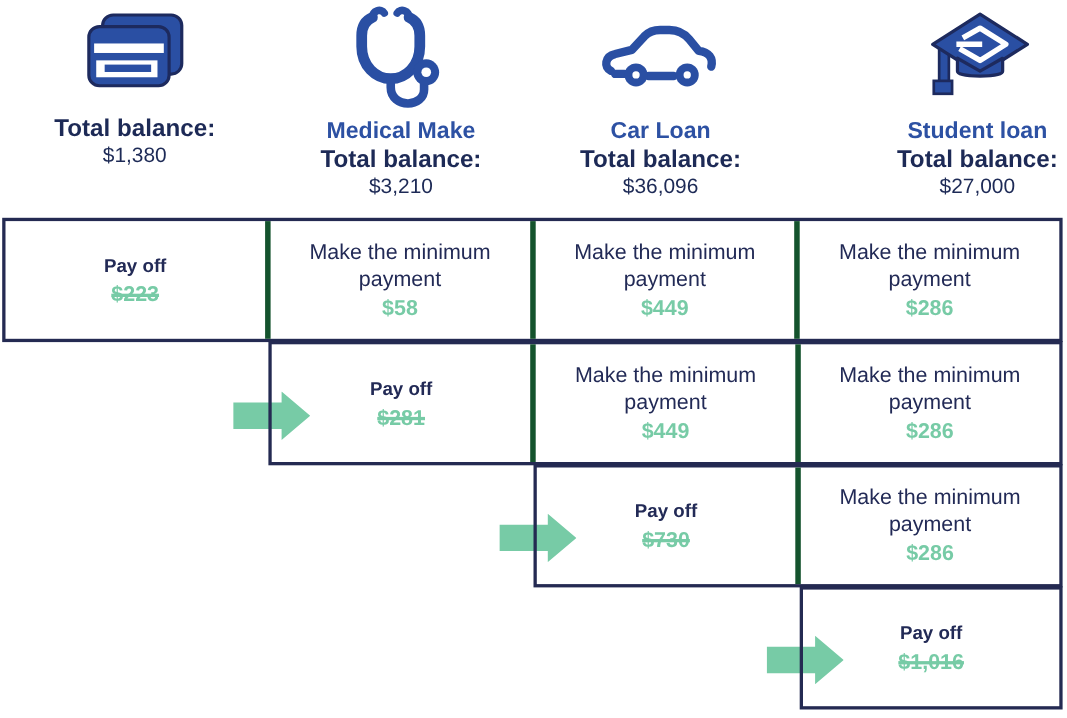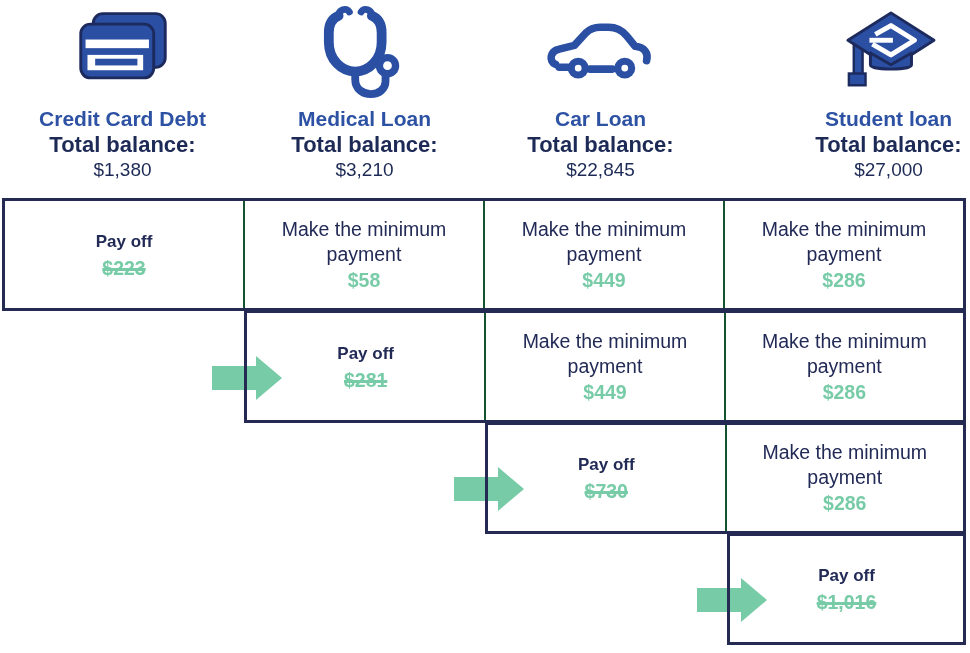--- a/index.html
+++ b/index.html
@@ -41,21 +41,21 @@
     z-index:2;
   }
   .r1{left:2px;  top:198px;width:964px;height:113px;}
   .r2{left:244px;top:310px;width:722px;height:113px;}
   .r3{left:485px;top:422px;width:481px;height:112px;}
   .r4{left:727px;top:533px;width:239px;height:112px;}
   .cell{
     flex:1;display:flex;flex-direction:column;align-items:center;justify-content:center;
     padding:2px 10px;box-sizing:border-box;
   }
-  .cell + .cell{border-left:2px solid #14532d;}
+  .cell + .cell{border-left:5px solid #14532d;}
   .min-label{
     font-size:19.5px;color:#222A56;line-height:25px;text-align:center;max-width:210px;
   }
   .payoff-label{
     font-size:17px;font-weight:700;color:#222A56;line-height:26px;text-align:center;
   }
   .amount{
     font-size:19.5px;font-weight:700;color:#77CBA6;line-height:26px;text-align:center;
   }
   .amount.struck{
@@ -78,56 +78,55 @@
   <div class="col-header c1">
     <div class="icon-box">
       <svg width="96" height="92" viewBox="0 0 100 92">
         <rect x="19" y="6" width="75" height="56" rx="10" fill="#2A4FA3" stroke="#1D2A5E" stroke-width="3"></rect>
         <rect x="6" y="17" width="76" height="56" rx="10" fill="#2A4FA3" stroke="#1D2A5E" stroke-width="3"></rect>
         <rect x="11" y="33" width="66" height="9" fill="#ffffff"></rect>
         <rect x="13" y="49" width="58" height="16" fill="#ffffff"></rect>
         <rect x="21" y="53" width="44" height="7" fill="#2A4FA3"></rect>
       </svg>
     </div>
-    <div class="col-title">Credit Card Debt</div>
     <div class="balance-label">Total balance:</div>
     <div class="balance-value">$1,380</div>
   </div>
 
   <div class="col-header c2">
     <div class="icon-box">
       <svg width="88" height="100" viewBox="0 0 90 100">
         <path d="M18 13 c-7 3 -10 9 -10 17 v10 c0 18 13 30 27 30 s27 -12 27 -30 v-10 c0 -8 -3 -14 -10 -17" fill="none" stroke="#2A4FA3" stroke-width="10" stroke-linecap="round"></path>
         <path d="M18 13 c0 -6 8 -9 11 -4" fill="none" stroke="#2A4FA3" stroke-width="7" stroke-linecap="round"></path>
         <path d="M52 13 c0 -6 -8 -9 -11 -4" fill="none" stroke="#2A4FA3" stroke-width="7" stroke-linecap="round"></path>
         <path d="M35 70 v8 c0 10 8 15 16 15 s15 -5 15 -13 v-8" fill="none" stroke="#2A4FA3" stroke-width="8" stroke-linecap="round"></path>
         <circle cx="68" cy="64" r="12" fill="#2A4FA3"></circle>
         <circle cx="68" cy="64" r="4.5" fill="#ffffff"></circle>
       </svg>
     </div>
-    <div class="col-title">Medical Loan</div>
+    <div class="col-title">Medical Make</div>
     <div class="balance-label">Total balance:</div>
     <div class="balance-value">$3,210</div>
   </div>
 
   <div class="col-header c3">
     <div class="icon-box">
       <svg width="114" height="68" viewBox="0 0 120 70">
         <path d="M12 48 c-7 -3 -6 -14 4 -16 l16 -4 12 -13 c4 -4 9 -6 15 -6 h9 c8 0 14 3 19 9 l9 11 c10 1 14 7 12 15" fill="none" stroke="#2A4FA3" stroke-width="8" stroke-linecap="round" stroke-linejoin="round"></path>
         <path d="M16 51 h9" fill="none" stroke="#2A4FA3" stroke-width="8" stroke-linecap="round"></path>
         <path d="M48 53 h24" fill="none" stroke="#2A4FA3" stroke-width="8" stroke-linecap="round"></path>
         <circle cx="36" cy="52" r="11" fill="#2A4FA3"></circle>
         <circle cx="36" cy="52" r="3.5" fill="#ffffff"></circle>
         <circle cx="85" cy="52" r="11" fill="#2A4FA3"></circle>
         <circle cx="85" cy="52" r="3.5" fill="#ffffff"></circle>
       </svg>
     </div>
     <div class="col-title">Car Loan</div>
     <div class="balance-label">Total balance:</div>
-    <div class="balance-value">$22,845</div>
+    <div class="balance-value">$36,096</div>
   </div>
 
   <div class="col-header c4">
     <div class="icon-box">
       <svg width="98" height="90" viewBox="0 0 100 92">
         <rect x="14" y="32" width="9" height="38" fill="#2A4FA3" stroke="#1D2A5E" stroke-width="2.5"></rect>
         <rect x="9" y="68" width="17" height="12" fill="#2A4FA3" stroke="#1D2A5E" stroke-width="2.5"></rect>
         <polygon points="52,6 96,34 52,62 8,34" fill="#2A4FA3" stroke="#1D2A5E" stroke-width="3" stroke-linejoin="round"></polygon>
         <polyline points="36,28 52,19 76,34 52,49 33,38" fill="none" stroke="#ffffff" stroke-width="5" stroke-linejoin="round"></polyline>
         <path d="M30 34 h24" fill="none" stroke="#ffffff" stroke-width="5"></path>

